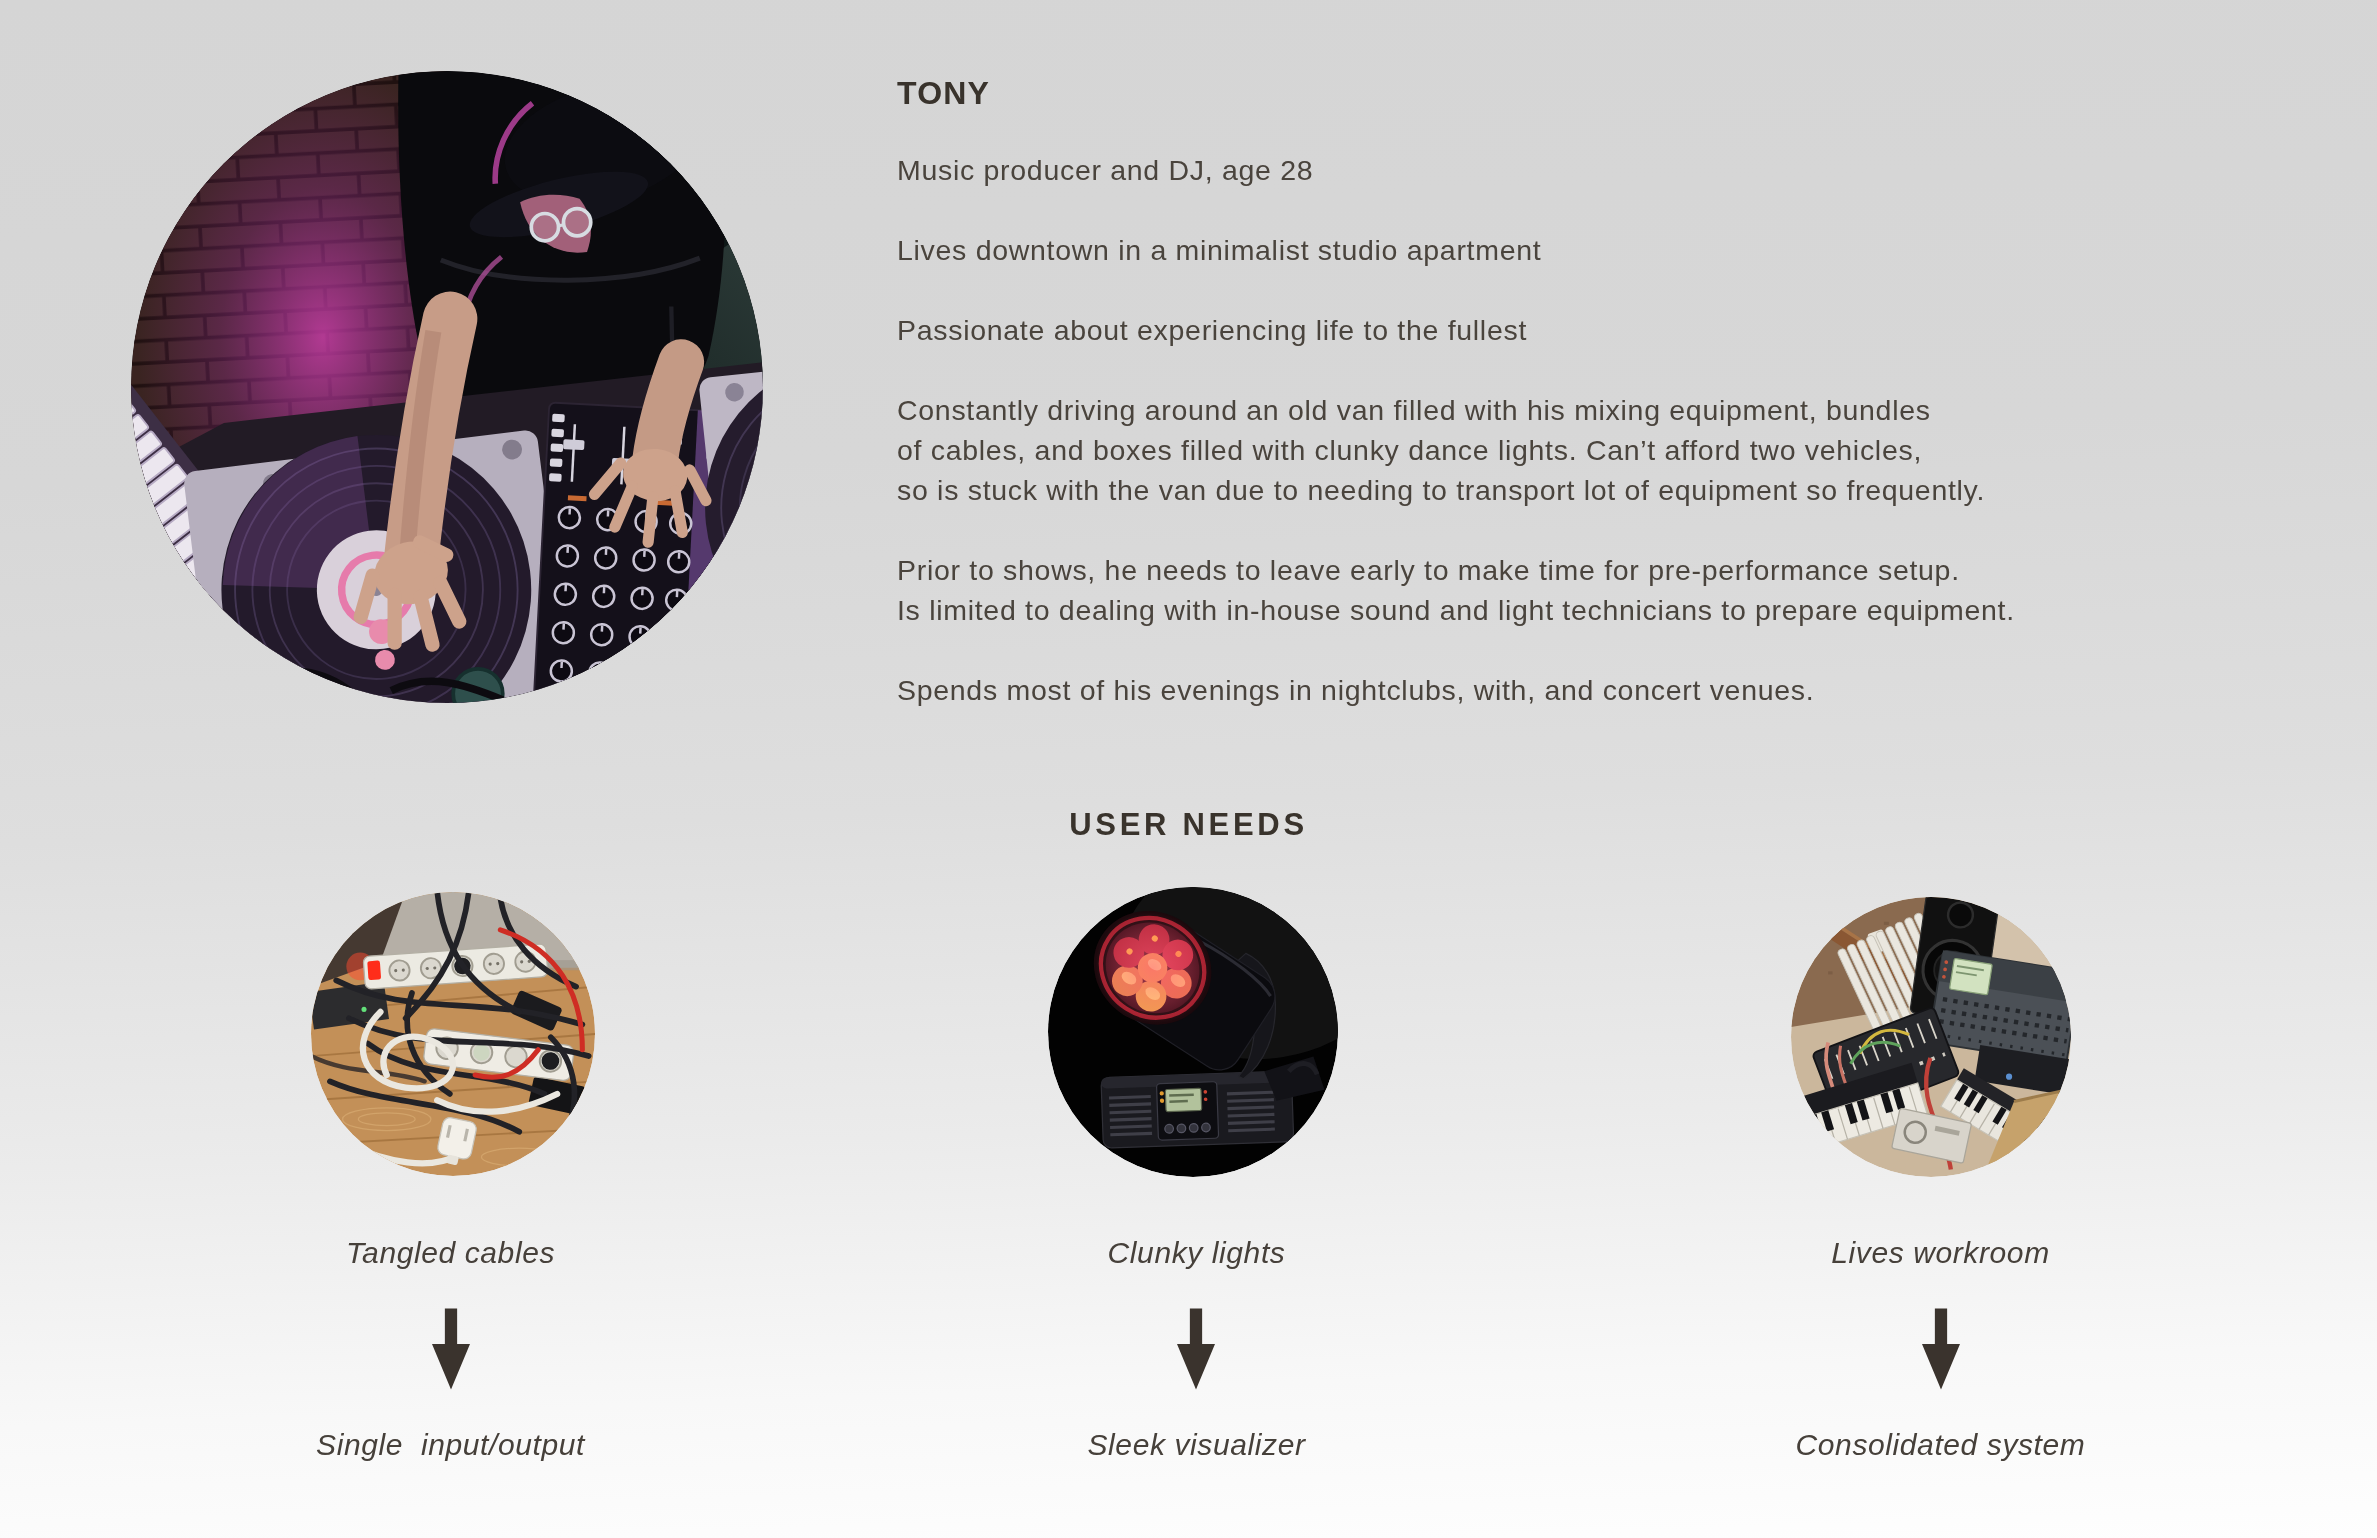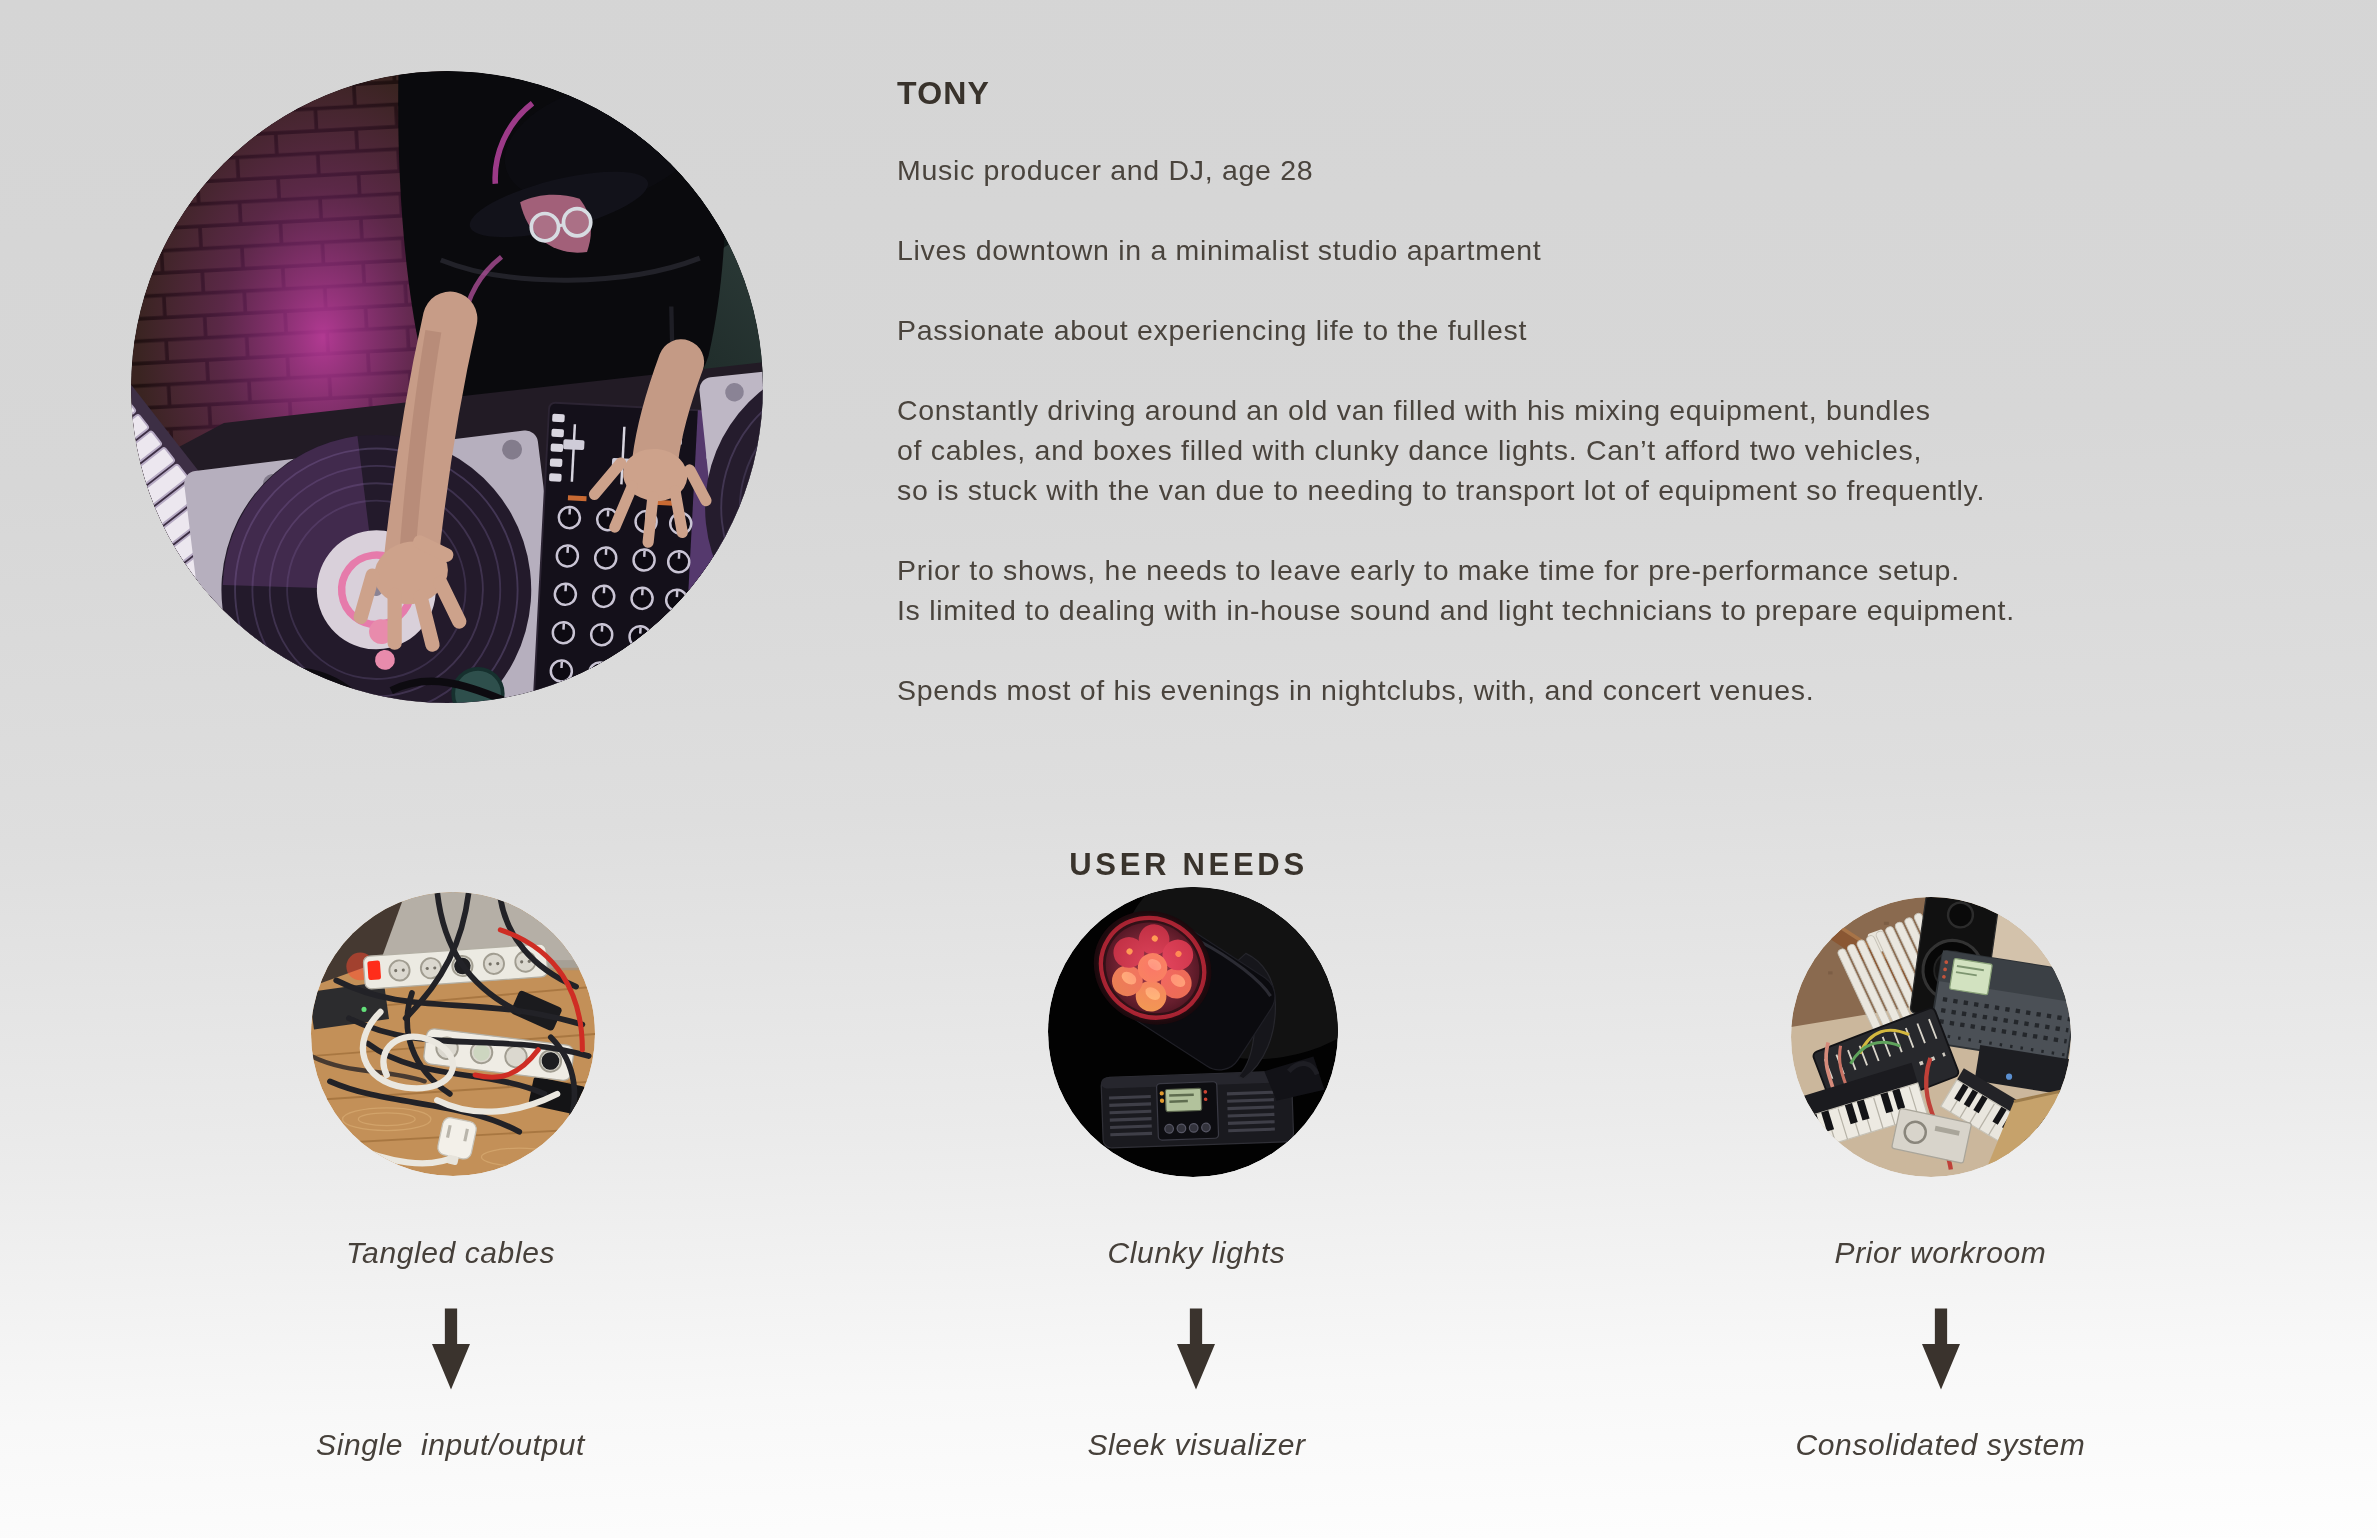--- a/index.html
+++ b/index.html
@@ -8,21 +8,21 @@
     background:linear-gradient(178deg,#d5d5d5 0%,#d7d7d7 30%,#dedede 52%,#ebebeb 72%,#f8f8f8 88%,#fefefe 100%);
     font-family:"Liberation Sans", sans-serif;
   }
   .circle-photo{position:absolute;border-radius:50%;overflow:hidden;}
   .circle-photo svg{display:block;width:100%;height:100%;}
   #profile-photo{left:131px;top:71px;width:632px;height:632px;}
   #bio{position:absolute;left:897px;top:69px;width:1455px;color:#4a443d;}
   #bio h1{font-size:32px;font-weight:700;color:#39332c;letter-spacing:1.2px;line-height:41px;margin:4px 0 36px 0;}
   .para{font-size:28.5px;line-height:40px;letter-spacing:0.7px;white-space:pre-line;margin:0 0 40px 0;}
   #user-needs-heading{position:absolute;left:0;top:807px;width:2377px;text-align:center;
-    font-size:31px;font-weight:700;letter-spacing:3.7px;color:#39332c;margin-top:40px;}
+    font-size:31px;font-weight:700;letter-spacing:3.7px;color:#39332c;}
   #need-photo-cables{left:311px;top:892px;width:284px;height:284px;}
   #need-photo-lights{left:1048px;top:887px;width:290px;height:290px;}
   #need-photo-workroom{left:1791px;top:897px;width:280px;height:280px;}
   .need-problem,.need-solution{position:absolute;width:557px;text-align:center;font-size:30px;
     line-height:36px;color:#46403a;letter-spacing:0.6px;white-space:pre-wrap;font-style:italic;}
   .need-problem{top:1235px;}
   .need-solution{top:1427px;}
   #problem-cables{left:172px;}   #problem-lights{left:918px;}   #problem-workroom{left:1662px;}
   #solution-cables{left:172px;}  #solution-lights{left:918px;}  #solution-workroom{left:1662px;}
   .need-arrow{position:absolute;top:1308px;width:38px;height:82px;}
@@ -492,21 +492,21 @@
           <rect x="230" y="368" width="40" height="8" fill="#a9a59a"></rect>
         </g>
         <polygon points="360,330 452,310 452,452 310,452" fill="#c6a26b"></polygon>
         <path d="M360,330 L452,310" stroke="#9d7c4b" stroke-width="5" fill="none"></path>
       </g>
     </svg>
   </div>
 
   <div class="need-problem" id="problem-cables">Tangled cables</div>
   <div class="need-problem" id="problem-lights">Clunky lights</div>
-  <div class="need-problem" id="problem-workroom">Prior workroom</div>
+  <div class="need-problem" id="problem-workroom">Lives workroom</div>
 
   <div class="need-arrow" id="arrow-cables">
     <svg width="38" height="82" viewBox="0 0 62 132">
         <polygon points="21,0 41,0 41,58 62,58 31,132 0,58 21,58" fill="#3a332d"></polygon>
       </svg>
   </div>
   <div class="need-arrow" id="arrow-lights">
     <svg width="38" height="82" viewBox="0 0 62 132">
         <polygon points="21,0 41,0 41,58 62,58 31,132 0,58 21,58" fill="#3a332d"></polygon>
       </svg>

